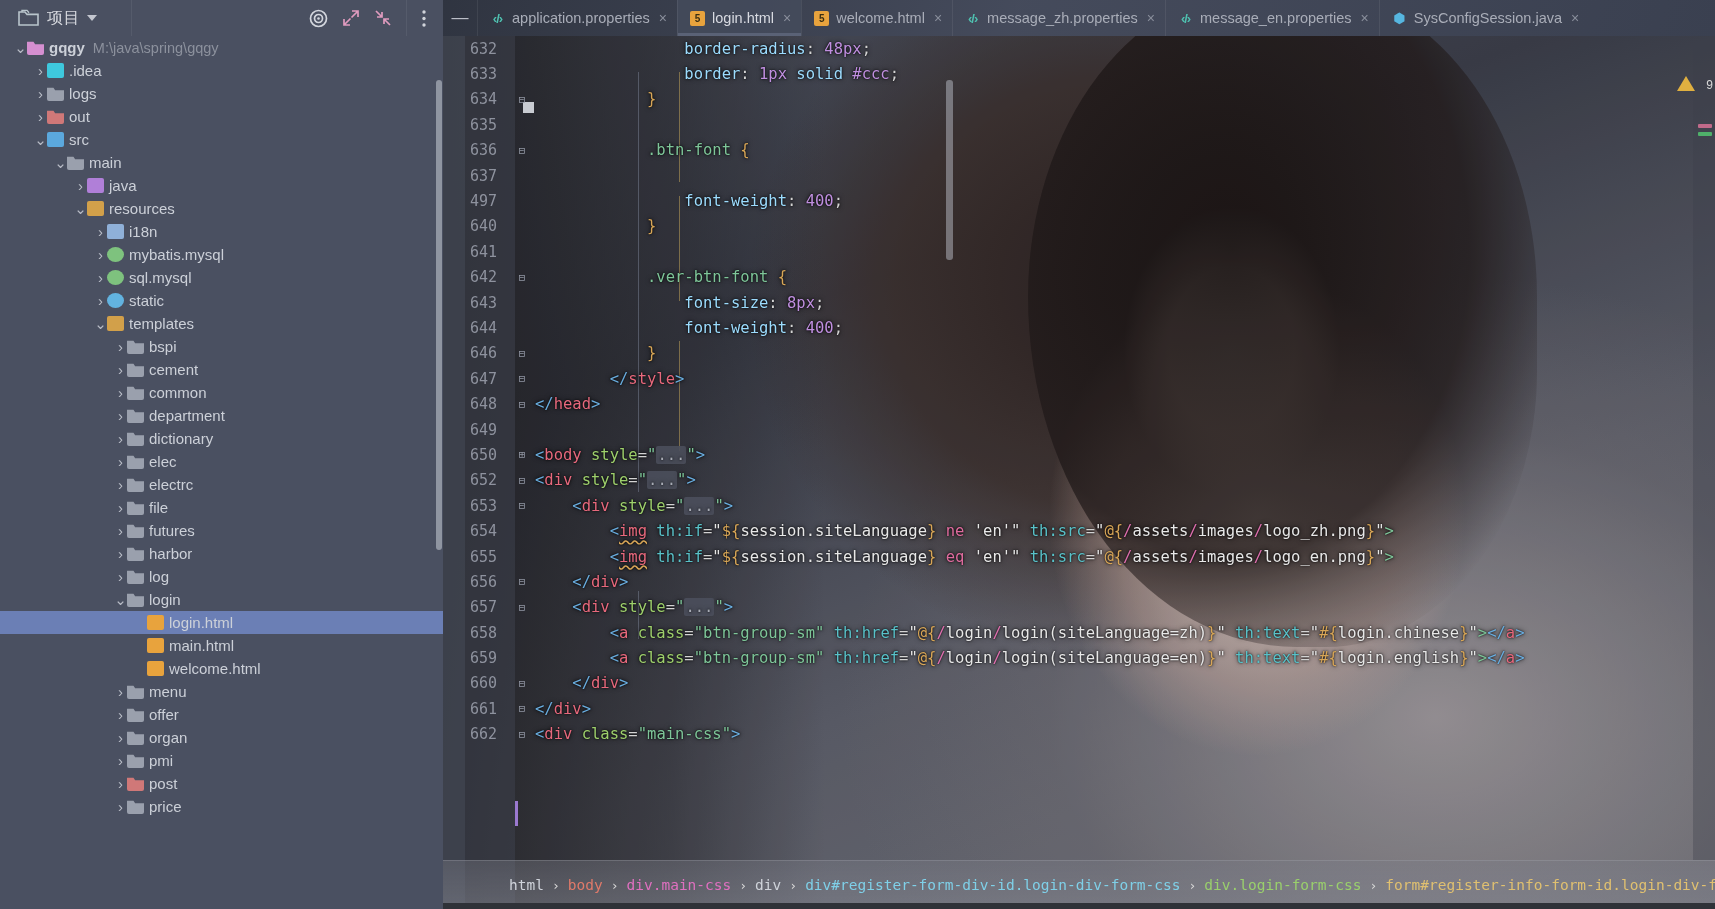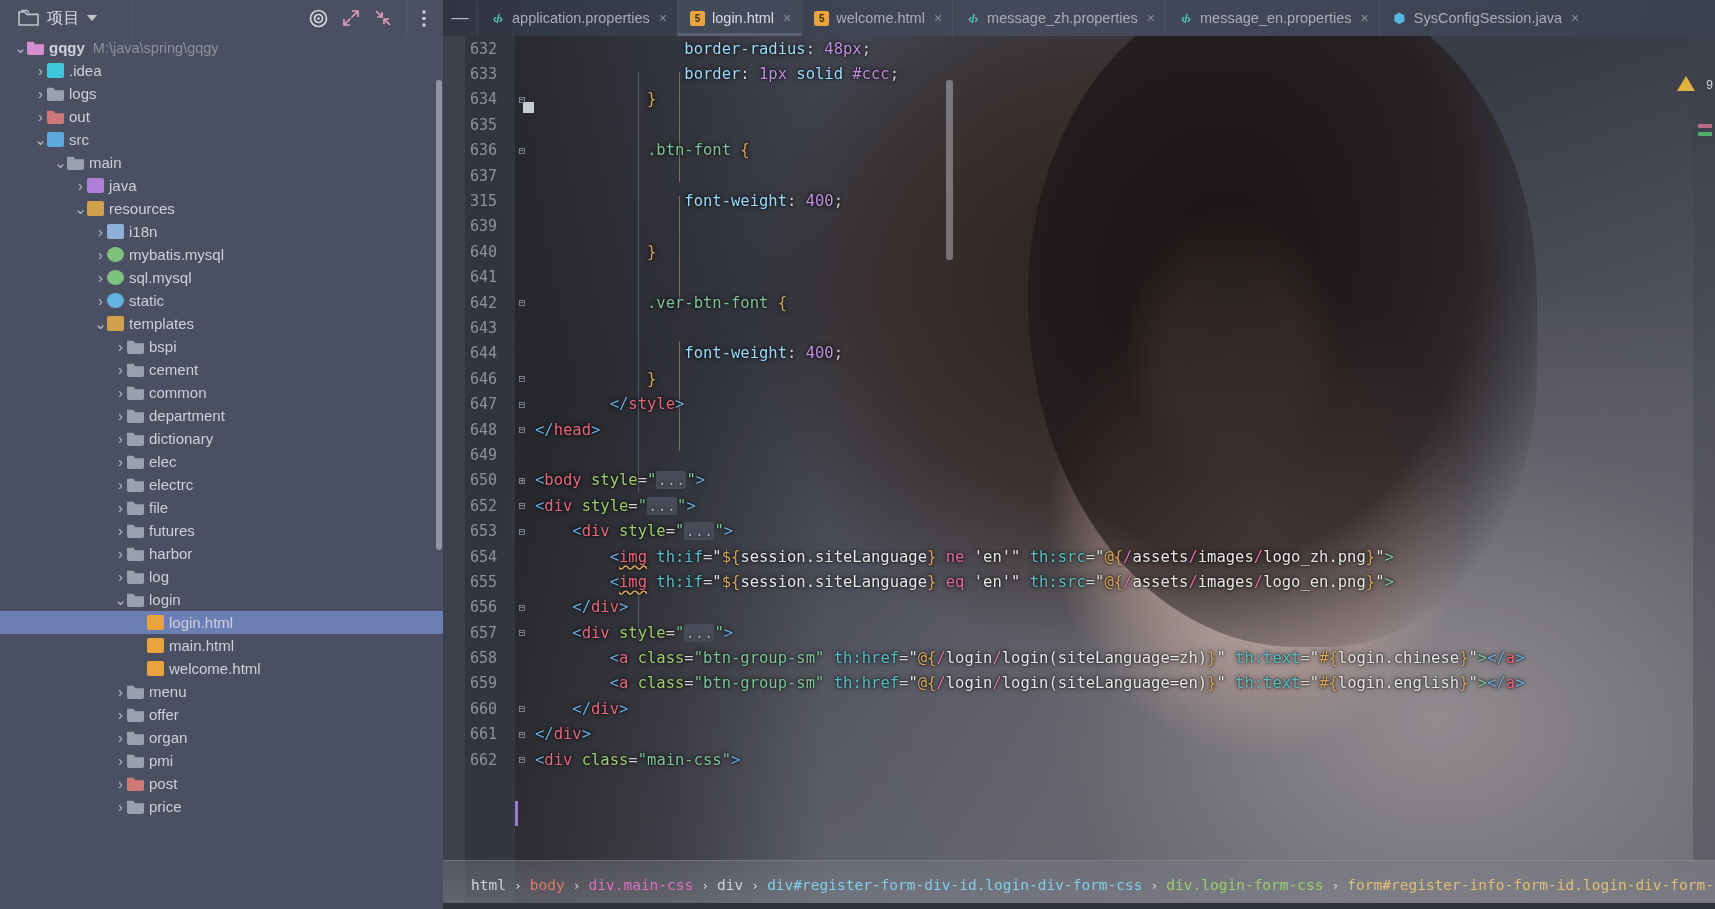--- a/index.html
+++ b/index.html
@@ -138,21 +138,21 @@
   .mark633 { position:absolute; left:80px; width:11px; height:11px; background:#c9ccd2; }
   .folded { background:rgba(75,79,92,.9); color:#a8acb6; border-radius:2px; padding:0 1px; }
 
   
   .vguide { position:absolute; width:1px; background:rgba(130,140,160,.45); }
   .vguide.warm { background:rgba(190,160,90,.55); }
 
   
   .crumbs {
     position:absolute; left:0; right:0; bottom:0; height:49px;
-    display:flex; align-items:center; gap:8px; padding-left:28px;
+    display:flex; align-items:center; gap:8px; padding-left:66px;
     font-family:"DejaVu Sans Mono","Liberation Mono",monospace; font-size:14.5px;
     background:linear-gradient(180deg, rgba(122,124,134,.40) 0%, rgba(132,134,144,.55) 100%);
     border-top:1px solid rgba(255,255,255,.07);
     white-space:nowrap; overflow:hidden;
   }
   .crumbs .sepc { color:#d9d9d9; font-size:13px; }
   .cb-html{color:#cfd3da;} .cb-body{color:#e07a6a;} .cb-div{color:#e070c0;}
   .cb-plain{color:#cfd3da;} .cb-blue{color:#7fd0e8;} .cb-green{color:#9ad06c;}
   .cb-gold{color:#e0c070;}
 
@@ -461,26 +461,25 @@
       <div class="caret-line" style="top:765px"></div>
       <div class="scroll-ed"></div>
 
       <div class="code-area" id="code-area">
           <div class="cline"><span class="lnum">632</span><span class="ctext"><span>                </span><span class="t-prop">border-radius</span><span class="t-punc">: </span><span class="t-num">48px</span><span class="t-punc">;</span></span></div>
           <div class="cline"><span class="lnum">633</span><span class="ctext"><span>                </span><span class="t-prop">border</span><span class="t-punc">: </span><span class="t-num">1px</span><span class="t-prop"> solid </span><span class="t-num">#ccc</span><span class="t-punc">;</span></span></div>
           <div class="cline"><span class="lnum">634</span><span class="fold">⊟</span><span class="ctext"><span>            </span><span class="t-brace">}</span></span></div>
           <div class="cline"><span class="lnum">635</span><span class="ctext"></span></div>
           <div class="cline"><span class="lnum">636</span><span class="fold">⊟</span><span class="ctext"><span>            </span><span class="t-sel">.btn-font</span><span class="t-punc"> </span><span class="t-brace">{</span></span></div>
           <div class="cline"><span class="lnum">637</span></div>
-          <div class="cline"><span class="lnum">315</span><span class="ctext"><span>                </span><span class="t-prop">font-weight</span><span class="t-punc">: </span><span class="t-num">400</span><span class="t-punc">;</span></span></div>
-          <div class="cline"><span class="lnum">639</span><span class="ctext"></span></div>
+          <div class="cline"><span class="lnum">497</span><span class="ctext"><span>                </span><span class="t-prop">font-weight</span><span class="t-punc">: </span><span class="t-num">400</span><span class="t-punc">;</span></span></div>
           <div class="cline"><span class="lnum">640</span><span class="ctext"><span>            </span><span class="t-brace">}</span></span></div>
           <div class="cline"><span class="lnum">641</span><span class="ctext"></span></div>
           <div class="cline"><span class="lnum">642</span><span class="fold">⊟</span><span class="ctext"><span>            </span><span class="t-sel">.ver-btn-font</span><span class="t-punc"> </span><span class="t-brace">{</span></span></div>
-          <div class="cline"><span class="lnum">643</span></div>
+          <div class="cline"><span class="lnum">643</span><span class="ctext"><span>                </span><span class="t-prop">font-size</span><span class="t-punc">: </span><span class="t-num">8px</span><span class="t-punc">;</span></span></div>
           <div class="cline"><span class="lnum">644</span><span class="ctext"><span>                </span><span class="t-prop">font-weight</span><span class="t-punc">: </span><span class="t-num">400</span><span class="t-punc">;</span></span></div>
           <div class="cline"><span class="lnum">646</span><span class="fold">⊟</span><span class="ctext"><span>            </span><span class="t-brace">}</span></span></div>
           <div class="cline"><span class="lnum">647</span><span class="fold">⊟</span><span class="ctext"><span>        </span><span class="t-val">&lt;/</span><span class="t-tag">style</span><span class="t-val">&gt;</span></span></div>
           <div class="cline"><span class="lnum">648</span><span class="fold">⊟</span><span class="ctext"><span class="t-val">&lt;/</span><span class="t-tag">head</span><span class="t-val">&gt;</span></span></div>
           <div class="cline"><span class="lnum">649</span><span class="ctext"></span></div>
           <div class="cline"><span class="lnum">650</span><span class="fold">⊞</span><span class="ctext"><span class="t-val">&lt;</span><span class="t-tag">body</span><span class="t-punc"> </span><span class="t-attr">style</span><span class="t-punc">=</span><span class="t-sel">"</span><span class="folded">...</span><span class="t-sel">"</span><span class="t-val">&gt;</span></span></div>
           <div class="cline"><span class="lnum">652</span><span class="fold">⊟</span><span class="ctext"><span class="t-val">&lt;</span><span class="t-tag">div</span><span class="t-punc"> </span><span class="t-attr">style</span><span class="t-punc">=</span><span class="t-sel">"</span><span class="folded">...</span><span class="t-sel">"</span><span class="t-val">&gt;</span></span></div>
           <div class="cline"><span class="lnum">653</span><span class="fold">⊟</span><span class="ctext"><span>    </span><span class="t-val">&lt;</span><span class="t-tag">div</span><span class="t-punc"> </span><span class="t-attr">style</span><span class="t-punc">=</span><span class="t-sel">"</span><span class="folded">...</span><span class="t-sel">"</span><span class="t-val">&gt;</span></span></div>
           <div class="cline"><span class="lnum">654</span><span class="ctext"><span>        </span><span class="t-val">&lt;</span><span class="t-tag squig">img</span><span class="t-punc"> </span><span class="t-th">th:if</span><span class="t-punc">=</span><span class="t-white">"</span><span class="t-gold">${</span><span class="t-white">session.siteLanguage</span><span class="t-gold">}</span><span class="t-punc"> </span><span class="t-kw">ne</span><span class="t-punc"> </span><span class="t-white">'en'</span><span class="t-white">"</span><span class="t-punc"> </span><span class="t-th">th:src</span><span class="t-punc">=</span><span class="t-white">"</span><span class="t-gold">@{</span><span class="t-path">/</span><span class="t-white">assets</span><span class="t-path">/</span><span class="t-white">images</span><span class="t-path">/</span><span class="t-white">logo_zh.png</span><span class="t-gold">}</span><span class="t-white">"</span><span class="t-sel">&gt;</span></span></div>
           <div class="cline"><span class="lnum">655</span><span class="ctext"><span>        </span><span class="t-val">&lt;</span><span class="t-tag squig">img</span><span class="t-punc"> </span><span class="t-th">th:if</span><span class="t-punc">=</span><span class="t-white">"</span><span class="t-gold">${</span><span class="t-white">session.siteLanguage</span><span class="t-gold">}</span><span class="t-punc"> </span><span class="t-kw">eq</span><span class="t-punc"> </span><span class="t-white">'en'</span><span class="t-white">"</span><span class="t-punc"> </span><span class="t-th">th:src</span><span class="t-punc">=</span><span class="t-white">"</span><span class="t-gold">@{</span><span class="t-path">/</span><span class="t-white">assets</span><span class="t-path">/</span><span class="t-white">images</span><span class="t-path">/</span><span class="t-white">logo_en.png</span><span class="t-gold">}</span><span class="t-white">"</span><span class="t-sel">&gt;</span></span></div>

